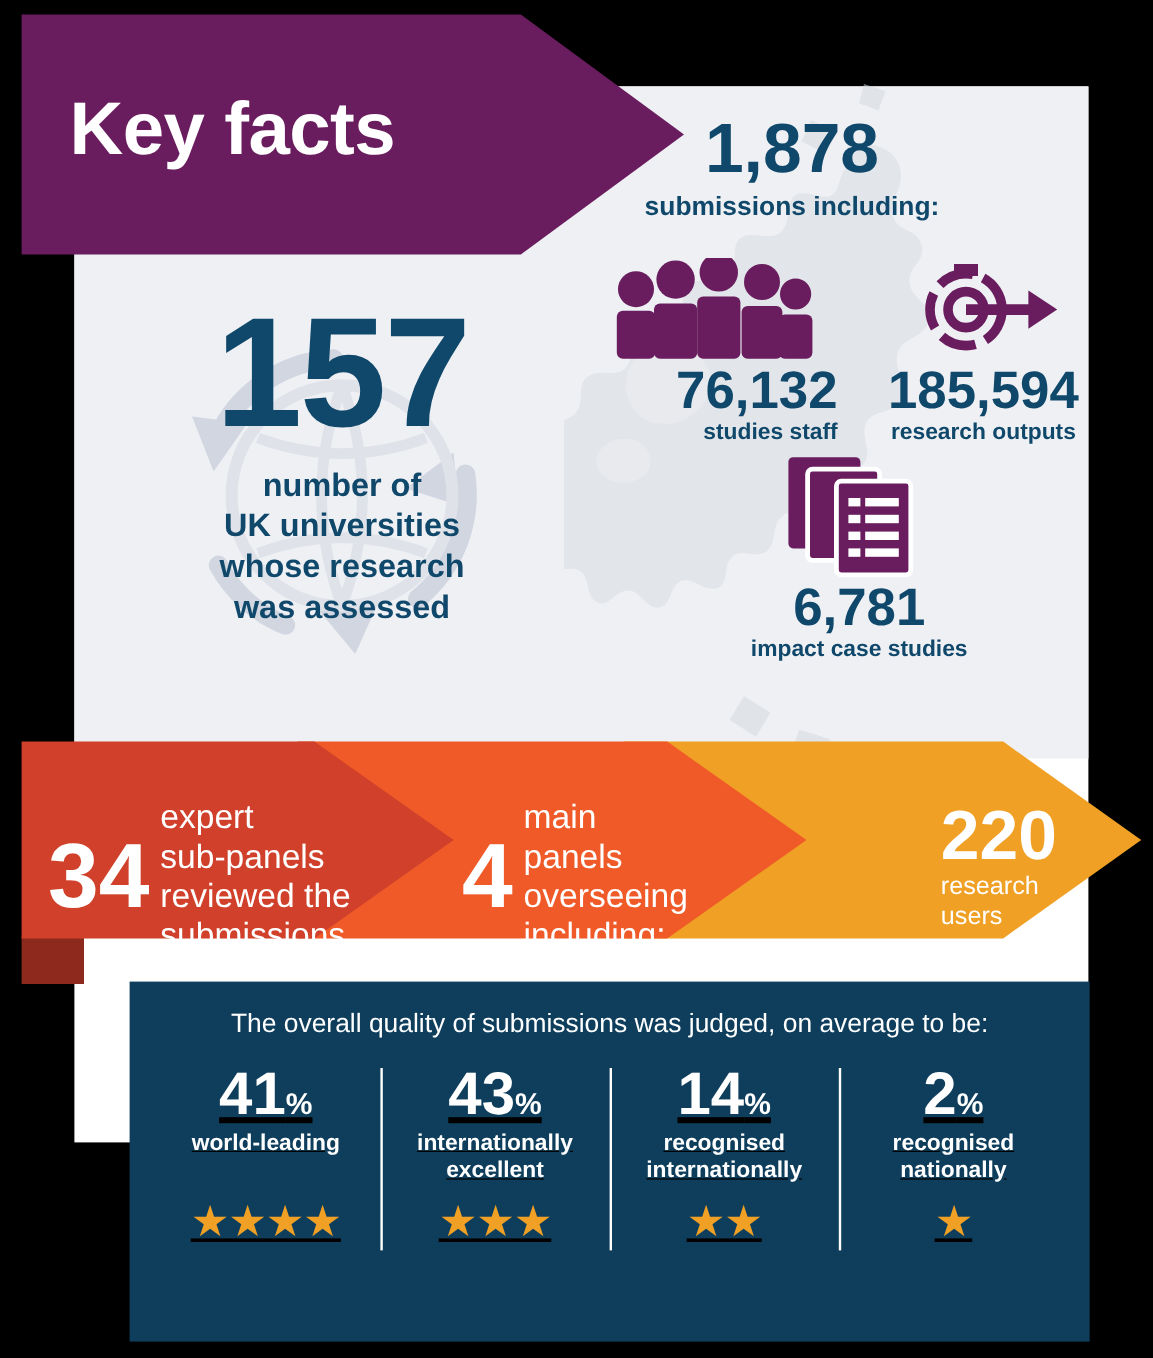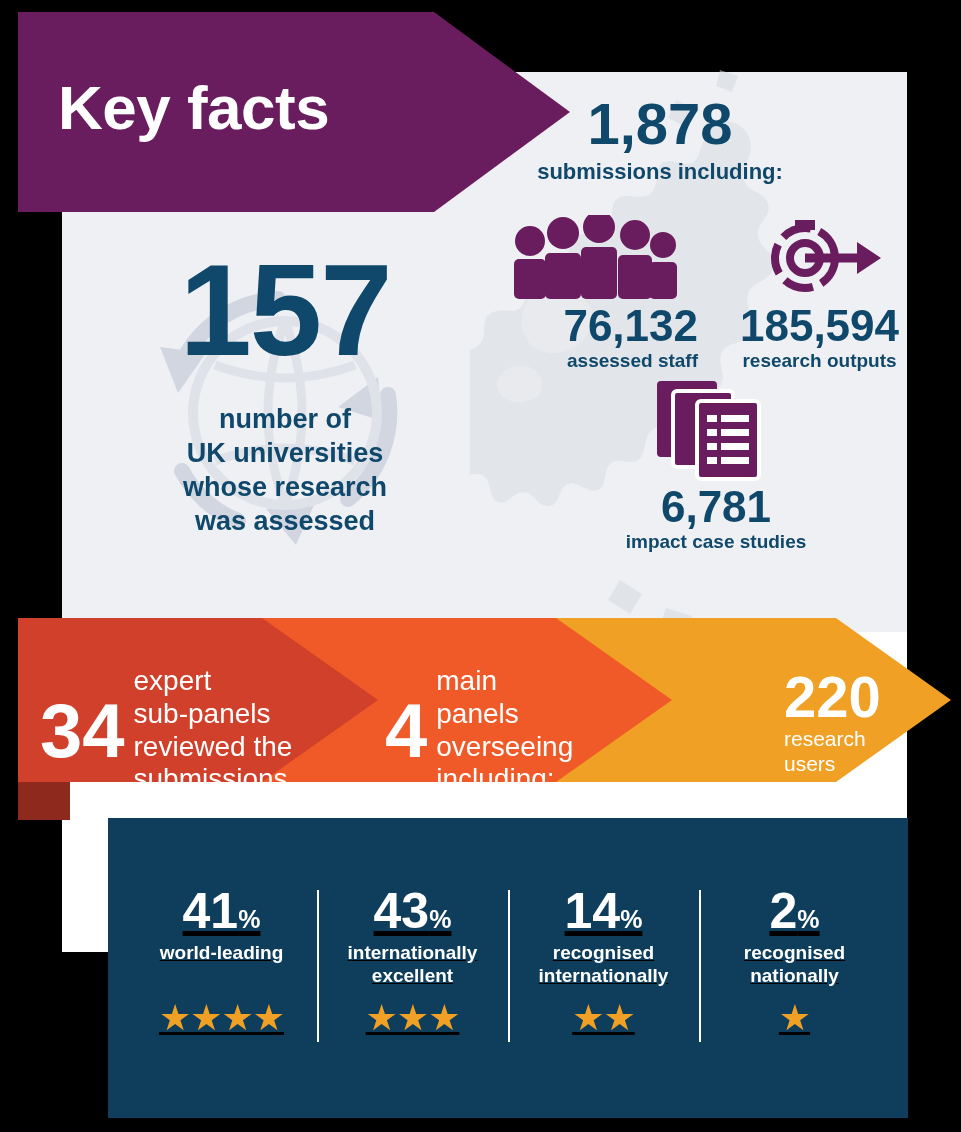--- a/index.html
+++ b/index.html
@@ -86,21 +86,21 @@
     text-align: center;
     color: #10486b;
   }
   .stat-157 .num {
     font-size: 130px;
     font-weight: bold;
     line-height: 1;
     letter-spacing: -2px;
   }
   .stat-157 .cap {
-    margin-top: 27px;
+    margin-top: 12px;
     font-size: 27px;
     font-weight: bold;
     line-height: 1.26;
   }
 
   
   .stat-1878 {
     position: absolute;
     left: 500px;
     top: 95px;
@@ -349,21 +349,21 @@
           <circle cx="91" cy="12" r="16"></circle>
             <rect x="73" y="32" width="36" height="52" rx="5"></rect>
           <circle cx="127" cy="20" r="15"></circle>
             <rect x="110" y="40" width="34" height="44" rx="5"></rect>
           <circle cx="155" cy="30" r="13"></circle>
             <rect x="141" y="47" width="28" height="37" rx="5"></rect>
         </g>
       </svg>
     </div>
     <div class="num">76,132</div>
-    <div class="cap">assessed staff</div>
+    <div class="cap">studies staff</div>
   </div>
 
   <div class="stat-outputs">
     <div class="icon-box">
       <svg width="125" height="92" viewBox="0 0 125 92">
         <g fill="none" stroke="#6a1d5e" stroke-width="8">
           <circle cx="48" cy="46" r="30" stroke-dasharray="30 9"></circle>
           <circle cx="48" cy="46" r="15"></circle>
           <path d="M48 46 H108" stroke-width="9"></path>
         </g>
@@ -437,20 +437,21 @@
 
   <div class="band-text band-220 band-stack">
     <div class="band-bignum">220</div>
     <div class="band-lines">
       <div>research</div>
       <div>users</div>
     </div>
   </div>
 
   <div class="quality-panel">
+    <div class="quality-title">The overall quality of submissions was judged, on average to be:</div>
     <div class="quality-row">
 
       <div class="q-col">
         <div class="q-pct"><span>41</span><span class="sym">%</span></div>
         <div class="q-label">world-leading</div>
         <div class="q-stars">★★★★</div>
       </div>
 
       <div class="q-col">
         <div class="q-pct"><span>43</span><span class="sym">%</span></div>

